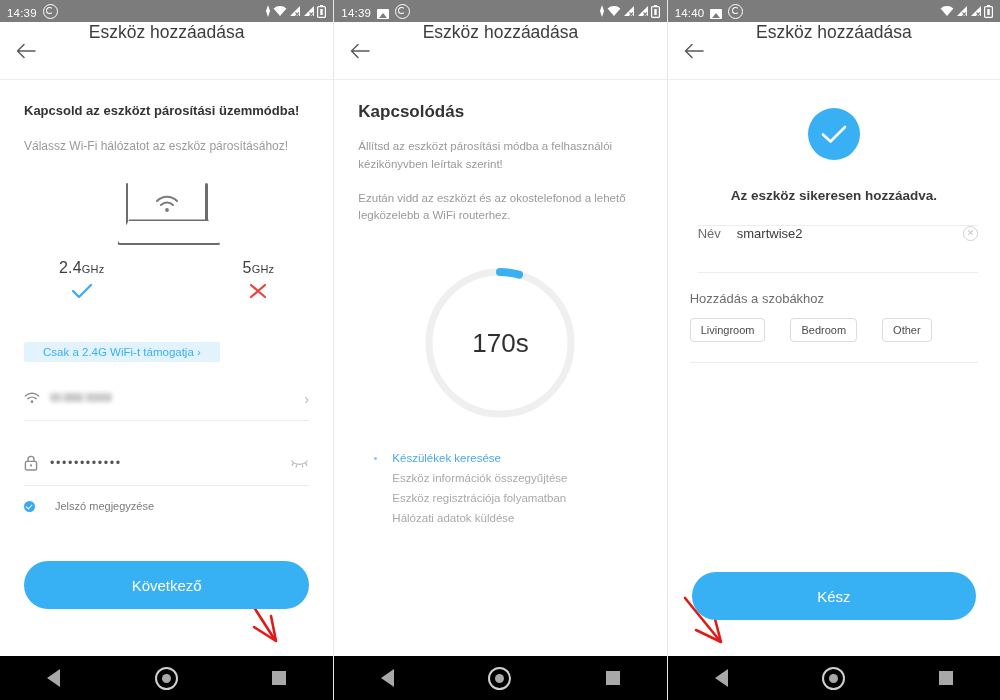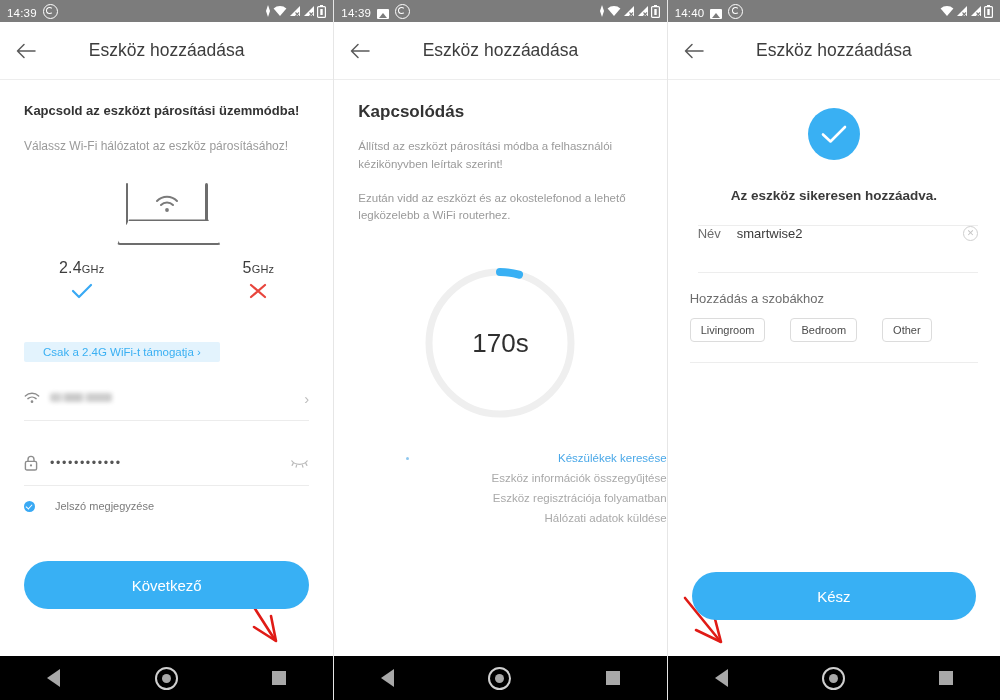--- a/index.html
+++ b/index.html
@@ -22,21 +22,21 @@
   .imgicon{width:12px;height:10px;background:#fff;position:relative;border-radius:1px;}
   .imgicon::after{content:"";position:absolute;left:1.5px;bottom:1px;width:0;height:0;
                   border-left:4px solid transparent;border-right:4px solid transparent;border-bottom:5px solid #7c7c7c;}
   .bolt{width:6px;height:12px;position:relative;}
   .bolt::before{content:"";position:absolute;left:1px;top:0;width:0;height:0;
                 border-left:2.5px solid transparent;border-right:2.5px solid transparent;border-bottom:6px solid #fff;}
   .bolt::after{content:"";position:absolute;left:1px;bottom:0;width:0;height:0;
                border-left:2.5px solid transparent;border-right:2.5px solid transparent;border-top:6px solid #fff;}
 
   
-  .appbar{height:57px;flex:0 0 auto;display:flex;align-items:center;background:#fff;
+  .appbar{height:57px;flex:0 0 auto;display:flex;align-items:flex-start;background:#fff;
           border-bottom:1px solid #ededed;position:relative;}
   .back{width:52px;height:57px;display:flex;align-items:center;justify-content:center;}
   .apptitle{font-size:17.5px;color:#3d3d3d;font-weight:400;position:absolute;left:0;right:0;
             text-align:center;pointer-events:none;}
 
   .content{flex:1 1 auto;position:relative;overflow:hidden;}
 
   
   .h1{font-size:13px;font-weight:bold;color:#333;line-height:1.34;margin:22px 24px 0 24px;}
   .sub{font-size:12px;color:#9a9a9a;line-height:1.5;margin:18px 24px 0 24px;}
@@ -71,21 +71,21 @@
               border:solid #fff;border-width:0 1.4px 1.4px 0;transform:rotate(42deg);}
   .remember span{font-size:11px;color:#7b7b7b;}
 
   .cta{position:absolute;left:24px;right:24px;background:#38b0f4;color:#fff;border:none;
        border-radius:24px;height:48px;font-size:15px;font-family:inherit;cursor:pointer;}
 
   
   .h2{font-size:17px;font-weight:bold;color:#333;margin:22px 24px 0 24px;}
   .p2{font-size:11.5px;color:#9a9a9a;line-height:1.55;margin:16px 24px 0 24px;}
   .ringwrap{margin:40px auto 0 auto;width:156px;height:156px;position:relative;}
-  .steps{margin:28px 0 0 90px;text-align:right;}
+  .steps{margin:28px 0 0 58px;}
   .step{font-size:11.5px;color:#a9a9a9;line-height:1.72;position:relative;}
   .step.active{color:#4aa8e8;}
   .step.active::before{content:"";position:absolute;left:-18px;top:8px;width:3px;height:3px;
                        border-radius:50%;background:#8ec7ef;}
 
   
   .okcircle{width:52px;height:52px;border-radius:50%;background:#39b0f3;margin:28px auto 0 auto;
             display:flex;align-items:center;justify-content:center;}
   .okmsg{text-align:center;font-size:13.5px;font-weight:bold;color:#3a3a3a;margin-top:28px;}
   .namerow{display:flex;align-items:flex-start;height:46px;margin:22px 22px 0 30px;border-top:1px solid #ededed;

